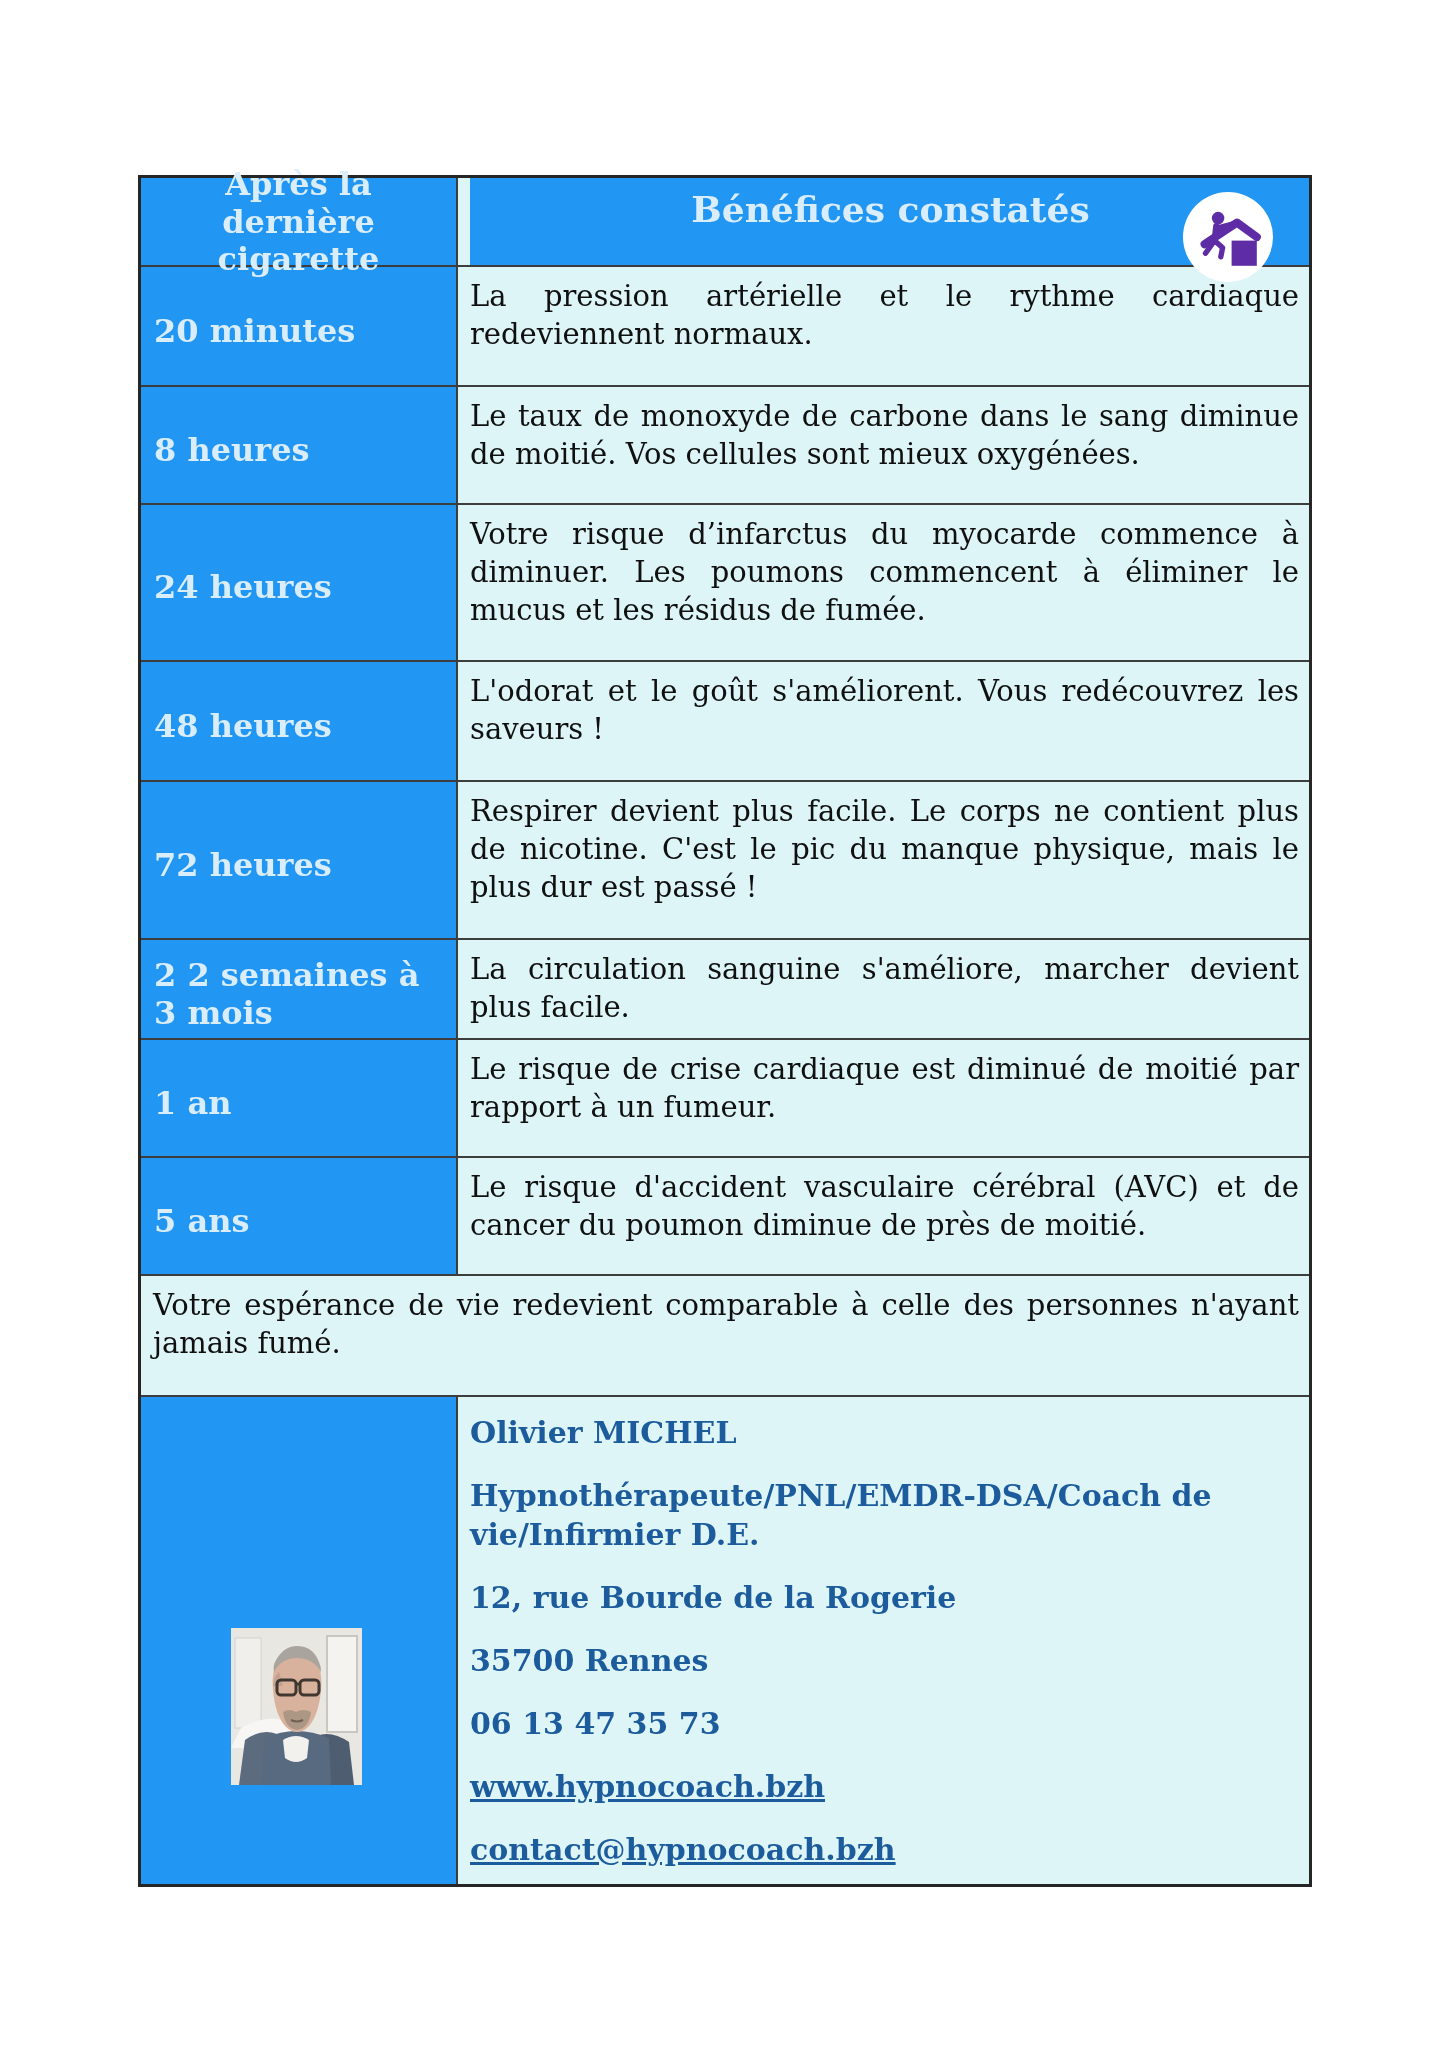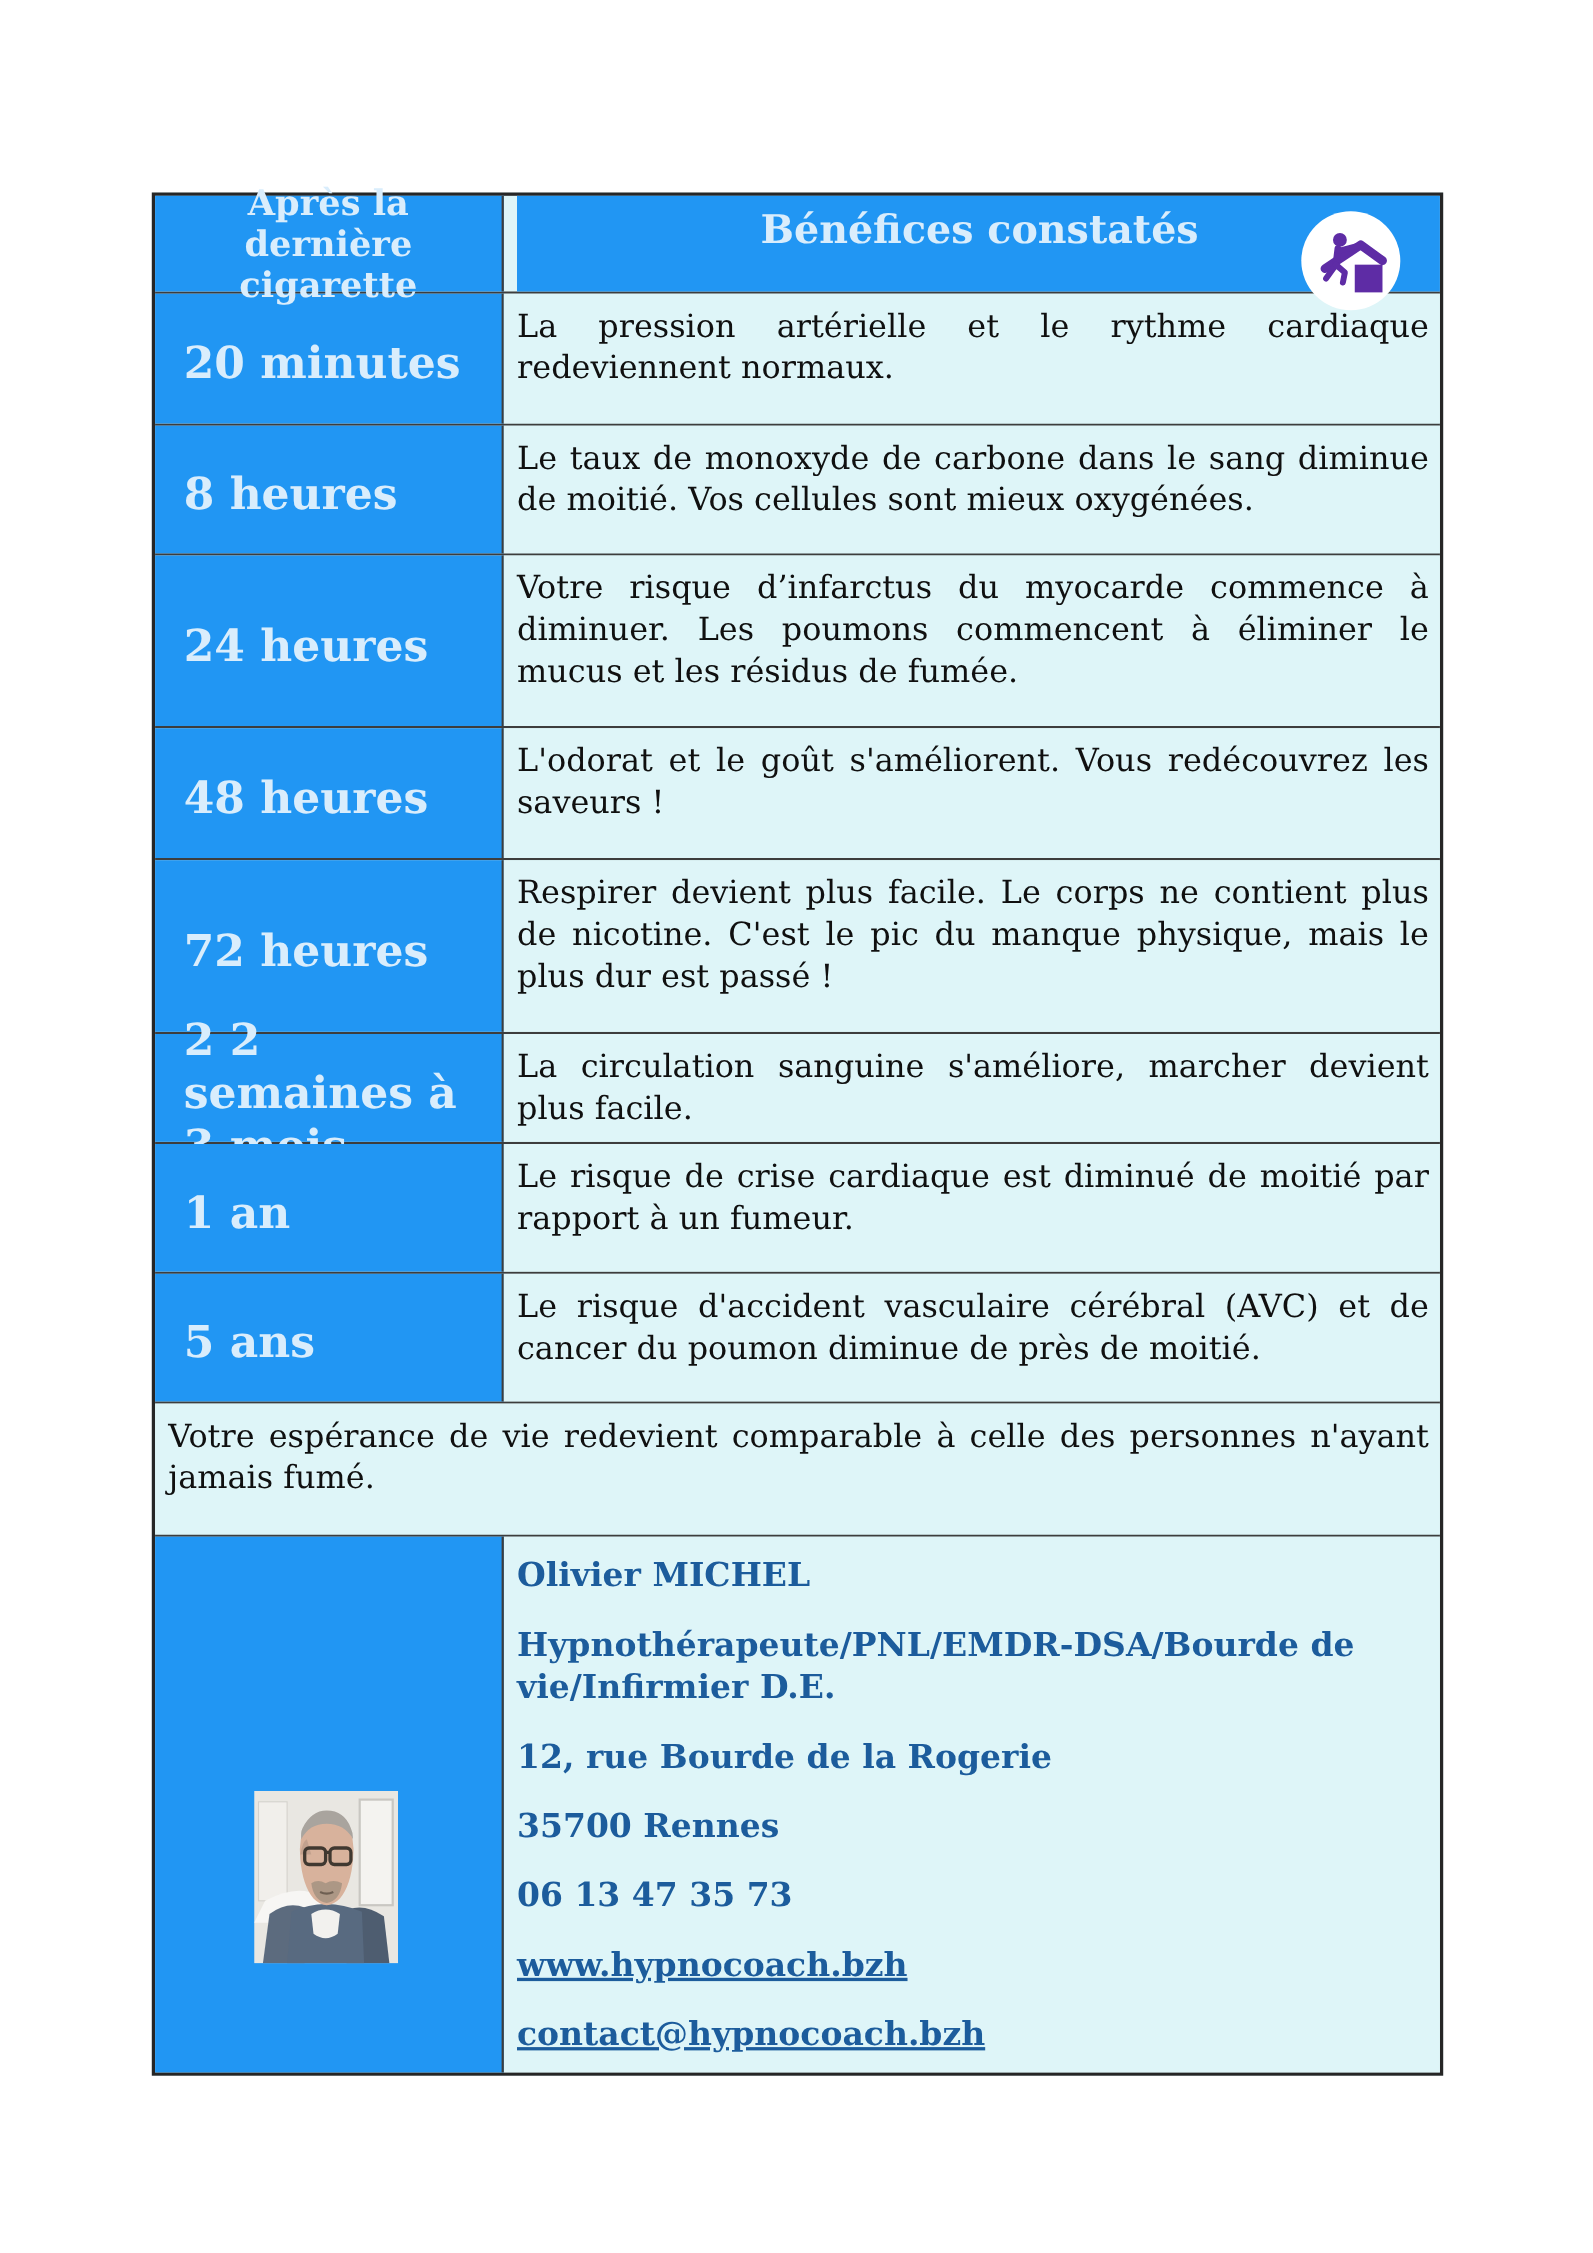--- a/index.html
+++ b/index.html
@@ -20,24 +20,24 @@
   }
   .row{display:flex;box-sizing:border-box;border-top:2px solid #3d3d3d;}
   .row.first{border-top:none;}
   .cell{box-sizing:border-box;}
   .time-col{
     width:317px;flex:0 0 317px;
     background:#2196f3;
     border-right:2px solid #3d3d3d;
     color:#d9edfc;
     font-weight:bold;
-    font-size:40px;
+    font-size:32px;
     line-height:1.2;
     display:flex;align-items:center;
-    padding:14px 8px 4px 26px;
+    padding:14px 8px 4px 13px;
   }
   .benefit-col{
     flex:1 1 auto;
     background:#def5f8;
     color:#101010;
     font-size:29px;
     line-height:38px;
     text-align:justify;
     padding:10px 10px 8px 12px;
   }
@@ -165,21 +165,21 @@
             <rect x="46" y="52" width="19" height="15" rx="4" fill="none" stroke="#403830" stroke-width="3"></rect>
             <rect x="69" y="52" width="19" height="15" rx="4" fill="none" stroke="#403830" stroke-width="3"></rect>
             <path d="M65 56 L69 56" stroke="#403830" stroke-width="3"></path>
             <path d="M52 84 Q58 80 65 84 Q72 80 80 84 Q78 100 66 102 Q54 100 52 84 Z" fill="#9a8c7c" opacity="0.7"></path>
             <path d="M60 92 Q66 95 72 92" stroke="#6e5f52" stroke-width="2" fill="none"></path>
           </svg>
         </div>
       </div>
       <div class="cell benefit-col contact-cell">
         <p>Olivier MICHEL</p>
-        <p><span>Hypnothérapeute/PNL/EMDR-DSA/Bourde de</span><br><span>vie/Infirmier D.E.</span></p>
+        <p><span>Hypnothérapeute/PNL/EMDR-DSA/Coach de</span><br><span>vie/Infirmier D.E.</span></p>
         <p>12, rue Bourde de la Rogerie</p>
         <p>35700 Rennes</p>
         <p>06 13 47 35 73</p>
         <p class="link">www.hypnocoach.bzh</p>
         <p class="link">contact@hypnocoach.bzh</p>
       </div>
     </div>
 
   </div>
 </div>

